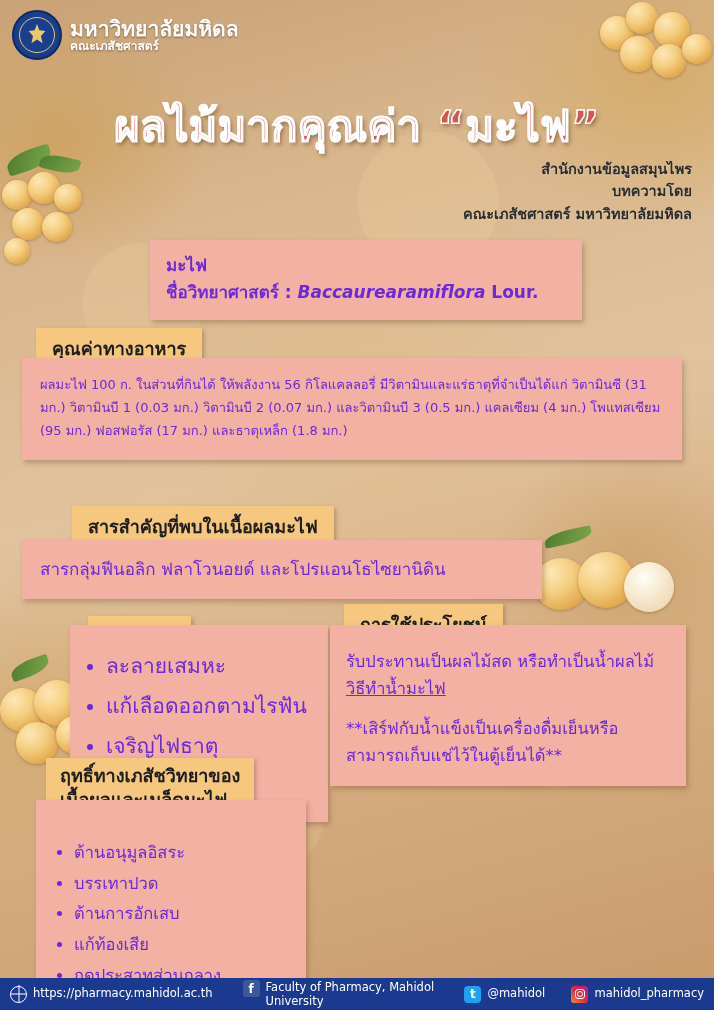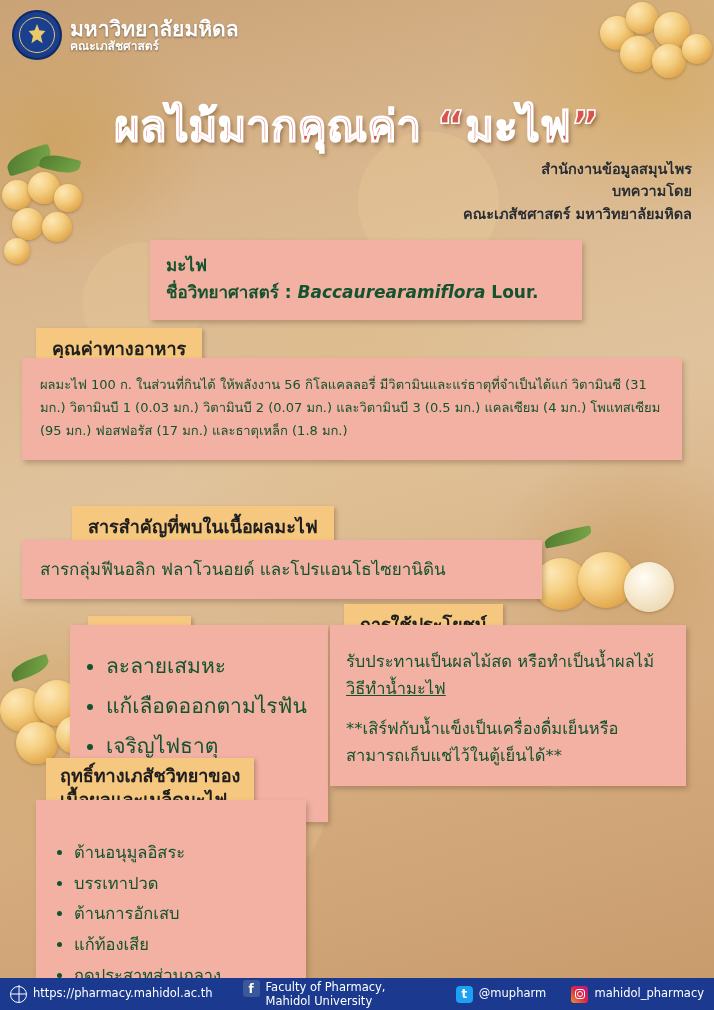--- a/index.html
+++ b/index.html
@@ -105,21 +105,21 @@
     font-weight: 700;
     font-size: 14.5px;
     line-height: 1.55;
     text-shadow: 0 1px 1px rgba(255,255,255,0.35);
   }
 
   
   .panel {
     position: absolute;
     background: #f2b1a3;
-    color: #14532d;
+    color: #6d28d9;
   }
   .panel.shadow { box-shadow: 2px 3px 5px rgba(80,45,25,0.28); }
 
   .name-panel {
     left: 150px; top: 240px; width: 432px; padding: 12px 16px 14px 16px;
     font-size: 17px; line-height: 1.6; font-weight: 700;
   }
   .name-panel .sci { font-weight: 700; }
   .name-panel .sci i { font-style: italic; }
   .name-panel .sci .lour { font-style: normal; }
@@ -324,21 +324,21 @@
     <span class="ic-globe"></span>
     <span>https://pharmacy.mahidol.ac.th</span>
   </div>
   <div class="f-item">
     <span class="sq-icon ic-fb">f</span>
     <span>Faculty of Pharmacy, Mahidol University</span>
   </div>
   <div class="f-gap"></div>
   <div class="f-item">
     <span class="sq-icon ic-tw">t</span>
-    <span>@mupharm</span>
+    <span>@mahidol</span>
   </div>
   <div class="f-gap"></div>
   <div class="f-item">
     <span class="sq-icon ic-ig">
         <span class="ring"></span>
       </span>
     <span>mahidol_pharmacy</span>
   </div>
 </div>
 

